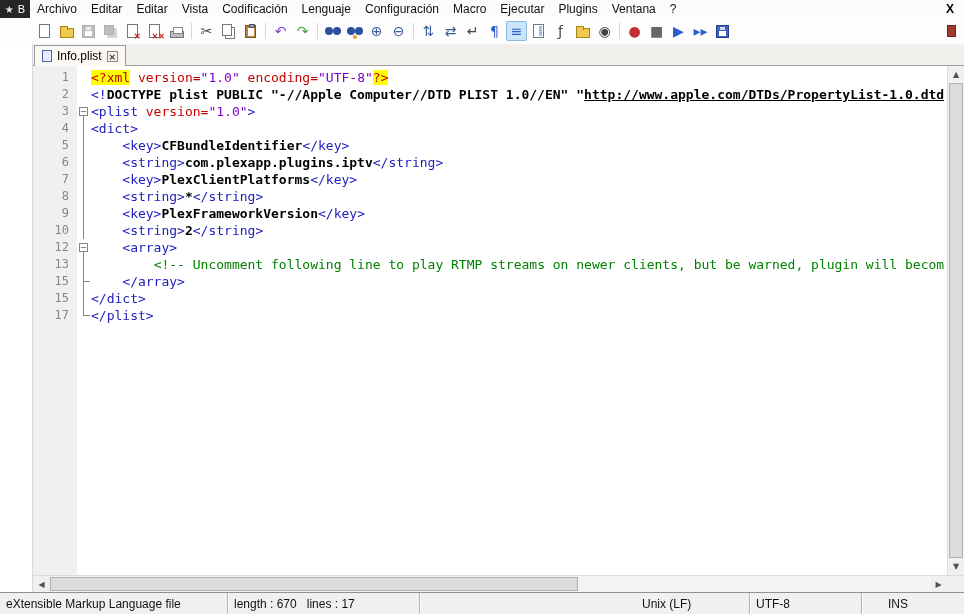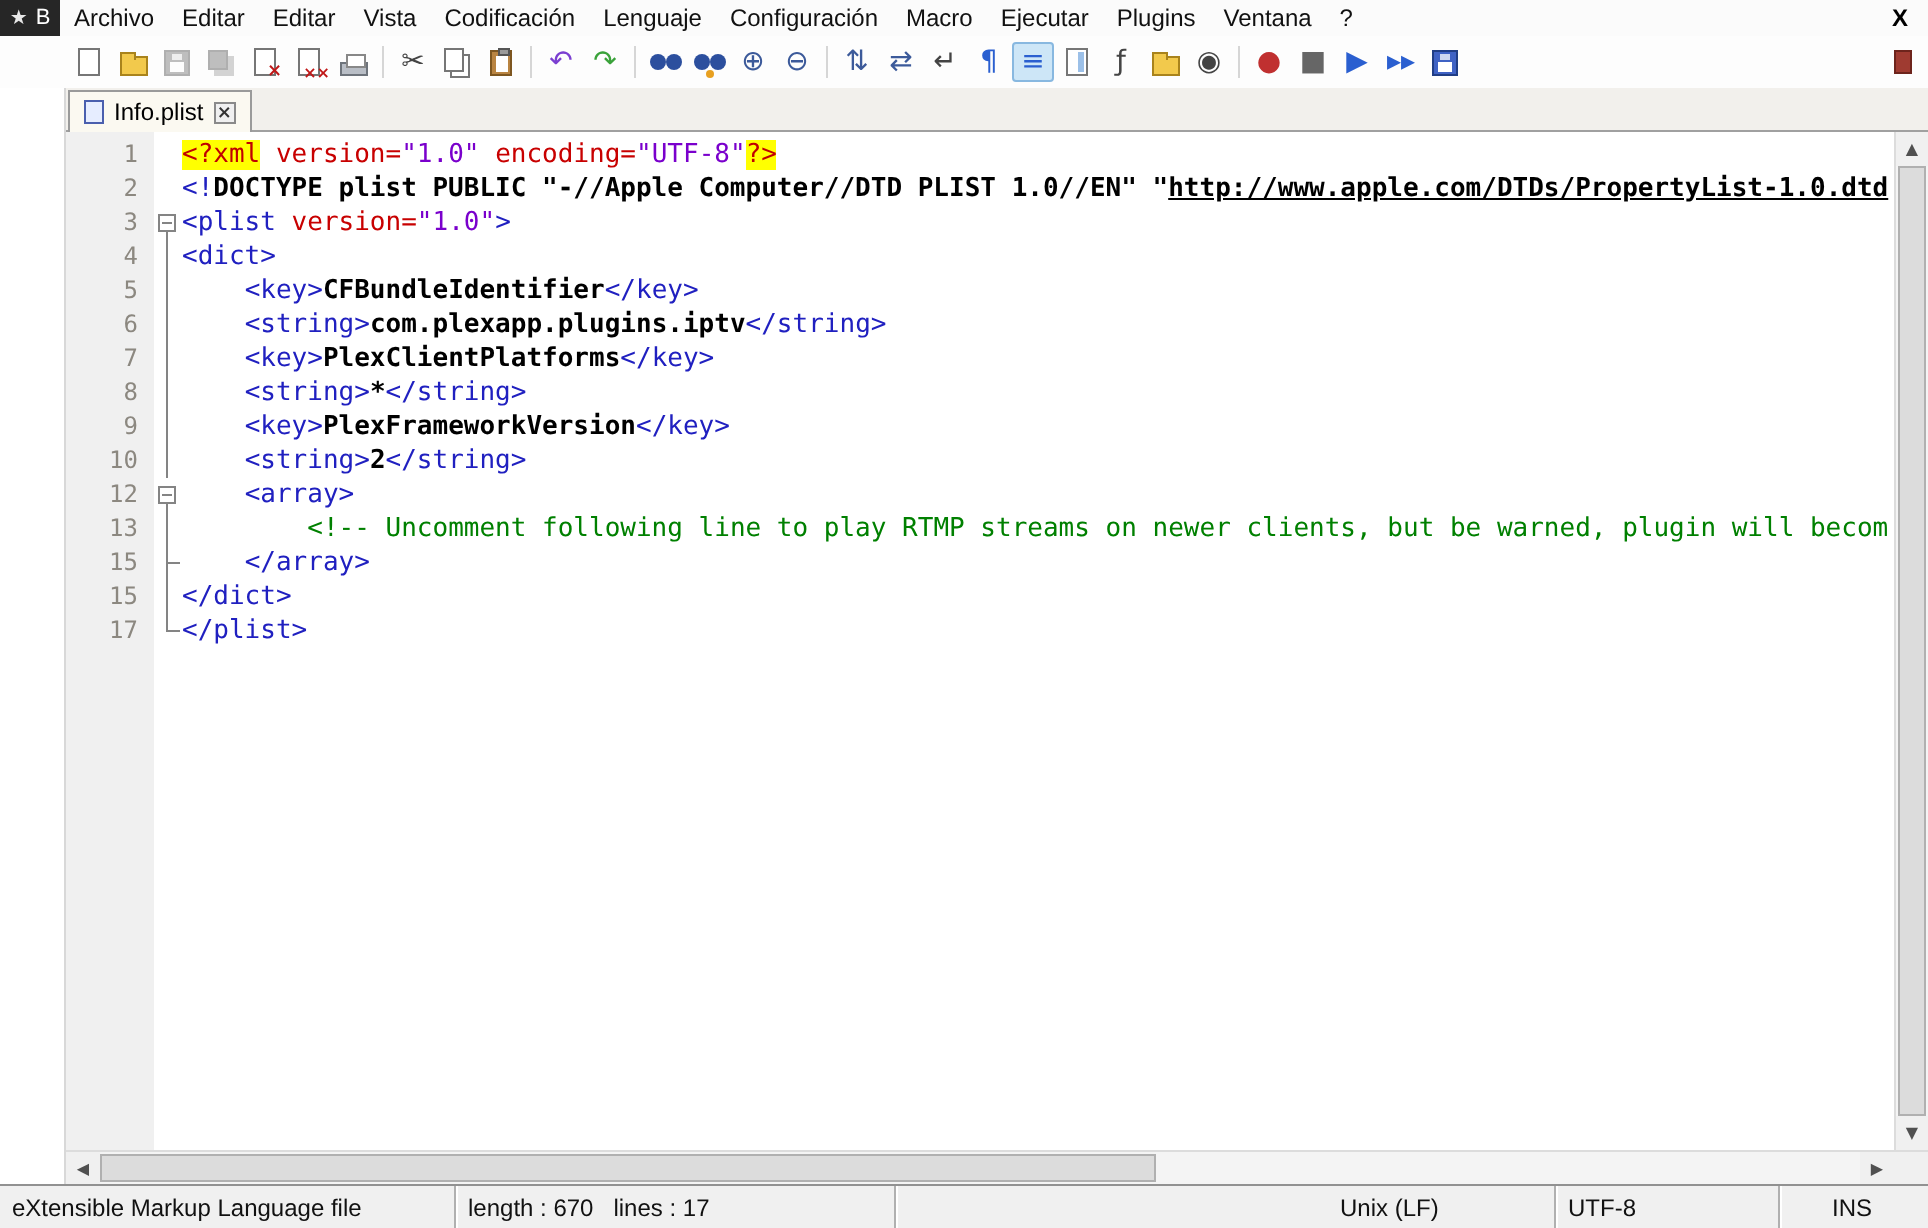--- a/index.html
+++ b/index.html
@@ -367,20 +367,20 @@
         </div>
         <div class="sbtn">▶</div>
         <div class="corner"></div>
       </div>
 
     </div>
   </div>
 
   <div class="statusbar" id="statusbar">
       <div class="st-cell" style="width: 228px;">eXtensible Markup Language file</div>
-      <div class="st-cell" style="width: 220px;">length : 670   lines : 17</div>
+      <div class="st-cell" style="width: 192px;">length : 670   lines : 17</div>
       <div class="st-cell" style="width: 216px; margin-top: 28px;">Ln : 14   Col : 13   Sel : 0 | 0</div>
       <div class="st-cell" style="width: 114px;">Unix (LF)</div>
       <div class="st-cell" style="width: 112px;">UTF-8</div>
       <div class="st-cell" style="width: 48px;">INS</div>
     </div>
 
 </div>
 
 </body></html>

